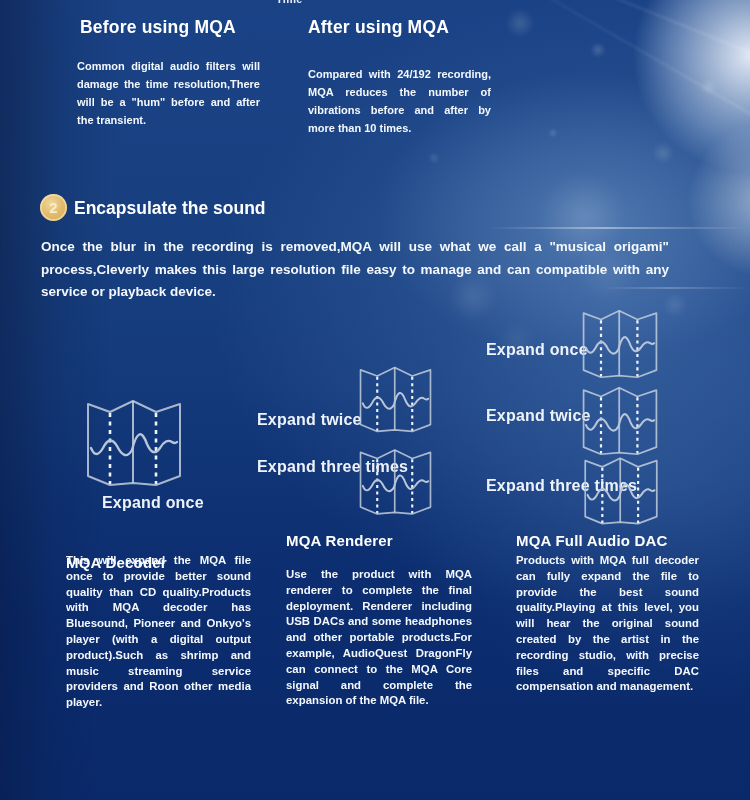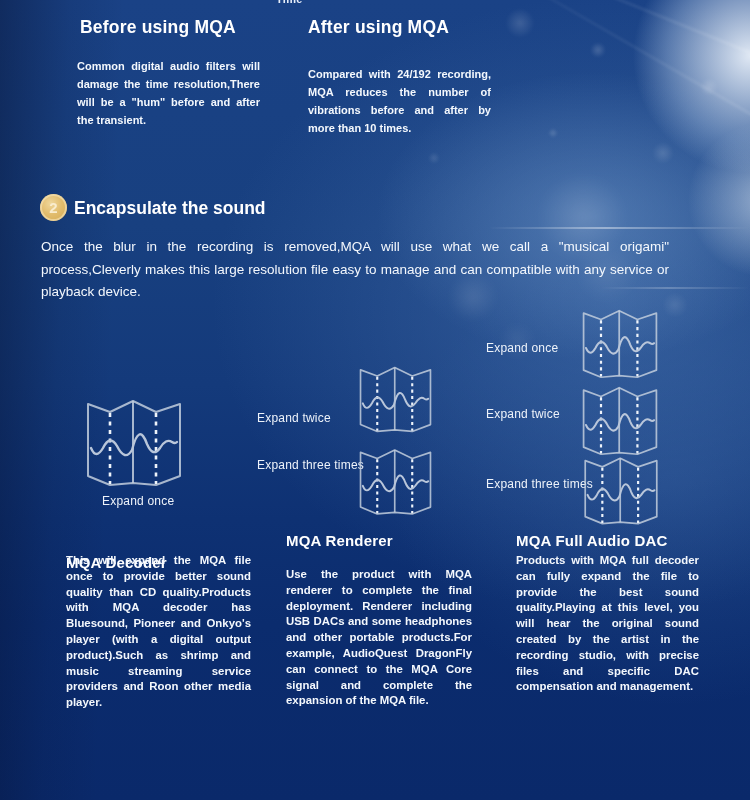--- a/index.html
+++ b/index.html
@@ -26,25 +26,25 @@
     filter:blur(1.2px);pointer-events:none;}
   .clip-label{position:absolute;top:-7px;left:276px;font-size:11px;font-weight:700;color:#e8effa;letter-spacing:0.3px;}
   .h-compare{position:absolute;font-size:17.5px;font-weight:700;letter-spacing:0.2px;}
   .para{position:absolute;font-size:11px;font-weight:700;line-height:18px;text-align:justify;color:#f4f8fd;}
   .sec-badge{position:absolute;left:40px;top:194px;width:27px;height:27px;border-radius:50%;
     background:radial-gradient(circle at 40% 35%, #efd79c 0%, #e2bd6e 45%, #d3a74e 100%);
     box-shadow:inset 0 0 0 2px rgba(250,233,195,0.55);
     display:flex;align-items:center;justify-content:center;
     font-size:15px;font-weight:700;color:#f9ecce;}
   .sec-title{position:absolute;left:74px;top:198px;font-size:17.5px;font-weight:700;}
-  .intro{position:absolute;left:41px;top:236px;width:628px;font-size:13.5px;font-weight:400;
+  .intro{position:absolute;left:41px;top:236px;width:628px;font-size:13.5px;font-weight:700;
     line-height:22.5px;text-align:justify;color:#f4f8fd;}
   .origami{position:absolute;}
   .origami svg{display:block;width:100%;height:100%;}
-  .ori-label{position:absolute;font-size:12px;font-weight:400;color:#eef3fa;letter-spacing:0.2px;white-space:nowrap;}
+  .ori-label{position:absolute;font-size:16px;font-weight:700;color:#eef3fa;letter-spacing:0.2px;white-space:nowrap;}
   .prod-title{position:absolute;font-size:15px;font-weight:700;letter-spacing:0.2px;}
   .prod-body{position:absolute;font-size:11.4px;font-weight:700;line-height:15.8px;text-align:justify;color:#f4f8fd;}
 </style>
 </head>
 <body>
 
 <div class="canvas">
 
   <div class="bokeh" style="left:505px;top:8px;width:30px;height:30px;opacity:.28"></div>
   <div class="bokeh" style="left:590px;top:42px;width:16px;height:16px;opacity:.32"></div>

